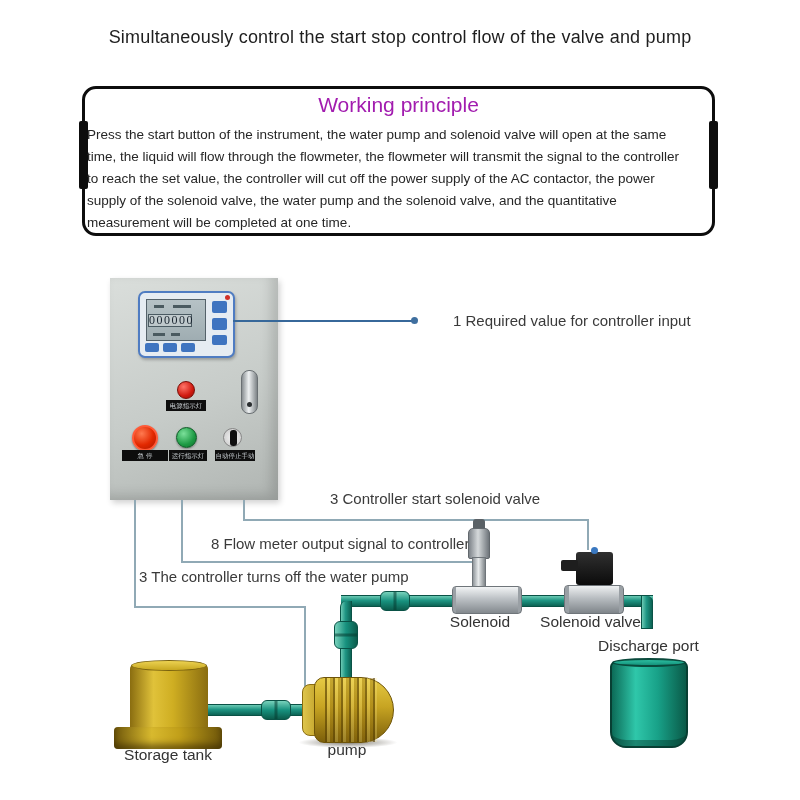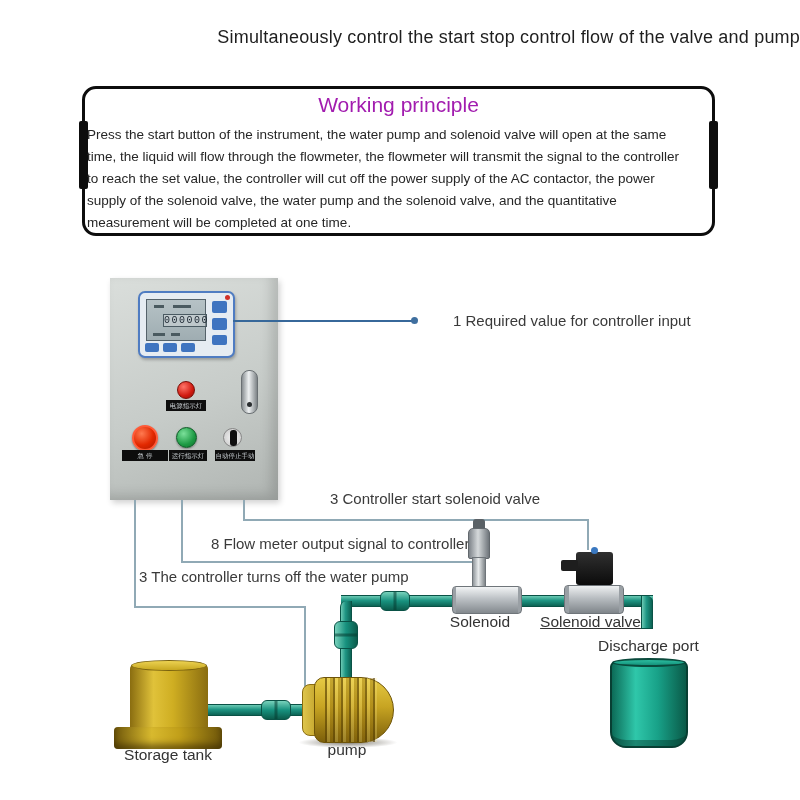--- a/index.html
+++ b/index.html
@@ -5,21 +5,21 @@
   * { margin:0; padding:0; box-sizing:border-box; }
   body { background:#fff; }
   #canvas {
     position:relative; width:800px; height:800px; background:#ffffff;
     font-family:"Liberation Sans", sans-serif; overflow:hidden;
   }
   .abs { position:absolute; }
 
   
   .main-title {
-    top:27px; left:0; width:800px; text-align:right;
+    top:27px; left:0; width:800px; text-align:center;
     font-size:18px; font-weight:500; color:#1e1e1e; letter-spacing:.2px;
   }
 
   
   .wp-box {
     left:82px; top:86px; width:633px; height:150px;
     border:3px solid #0d0d0d; border-radius:14px; background:#fff;
   }
   .wp-bar { position:absolute; width:9px; height:68px; top:32px; background:#0d0d0d; border-radius:2px; }
   .wp-bar.left  { left:-6px; }
@@ -44,21 +44,21 @@
   .l1v2 { left:304px; top:606px; width:2px; height:85px; }
 
   .ann { font-size:15px; color:#3a3a3a; white-space:nowrap; }
   .ann1  { left:453px; top:312px; }
   .ann3  { left:330px; top:490px; }
   .ann2  { left:211px; top:535px; }
   .ann1b { left:139px; top:568px; }
 
   .comp-label { font-size:15.5px; color:#333; text-align:center; white-space:nowrap; }
   .lbl-flowmeter { left:430px; top:613px; width:100px; }
-  .lbl-solenoid  { left:533px; top:613px; width:115px;text-decoration:underline; }
+  .lbl-solenoid  { left:533px; top:613px; width:115px; }
   .lbl-discharge { left:591px; top:637px; width:115px; }
   .lbl-tank      { left:112px; top:746px; width:112px; }
   .lbl-pump      { left:304px; top:741px; width:86px;  }
 
   .watermark {
     left:270px; top:387px; font-family:"Liberation Serif", serif;
     font-style:italic; font-size:27px; color:#2b7ac2; white-space:nowrap;
   }
 
   
@@ -75,23 +75,23 @@
   .lcd {
     position:absolute; left:6px; top:6px; width:60px; height:42px;
     background:linear-gradient(#b6c2c6,#9fadb2); border:1px solid #55626a;
   }
   .lcd-mark { position:absolute; background:#4a5a60; height:3px; }
   .m1 { left:7px;  top:5px;  width:10px; }
   .m2 { left:26px; top:5px;  width:18px; }
   .m3 { left:6px;  bottom:4px; width:12px; }
   .m4 { left:24px; bottom:4px; width:9px;  }
   .lcd-digits {
-    position:absolute; left:16px; top:14px; width:44px; height:13px;
+    position:absolute; left:1px; top:14px; width:44px; height:13px;
     border:1px solid #4a5a62; background:rgba(255,255,255,.25);
-    font-family:Liberation Mono, monospace; font-size:10px; line-height:11px;
+    font-family:Liberation Serif, serif; font-size:12px; line-height:11px;
     text-align:center; letter-spacing:1.5px; color:#1a2530;
   }
   .disp-btn { position:absolute; background:#3f74c0; border-radius:2px; }
   .bc1 { left:72px; top:8px;  width:15px; height:12px; }
   .bc2 { left:72px; top:25px; width:15px; height:12px; }
   .bc3 { left:72px; top:42px; width:15px; height:10px; }
   .br1 { left:5px;  bottom:4px; width:14px; height:9px; }
   .br2 { left:23px; bottom:4px; width:14px; height:9px; }
   .br3 { left:41px; bottom:4px; width:14px; height:9px; }
   .disp-reddot { position:absolute; right:3px; top:2px; width:5px; height:5px; border-radius:50%; background:#d03028; }

